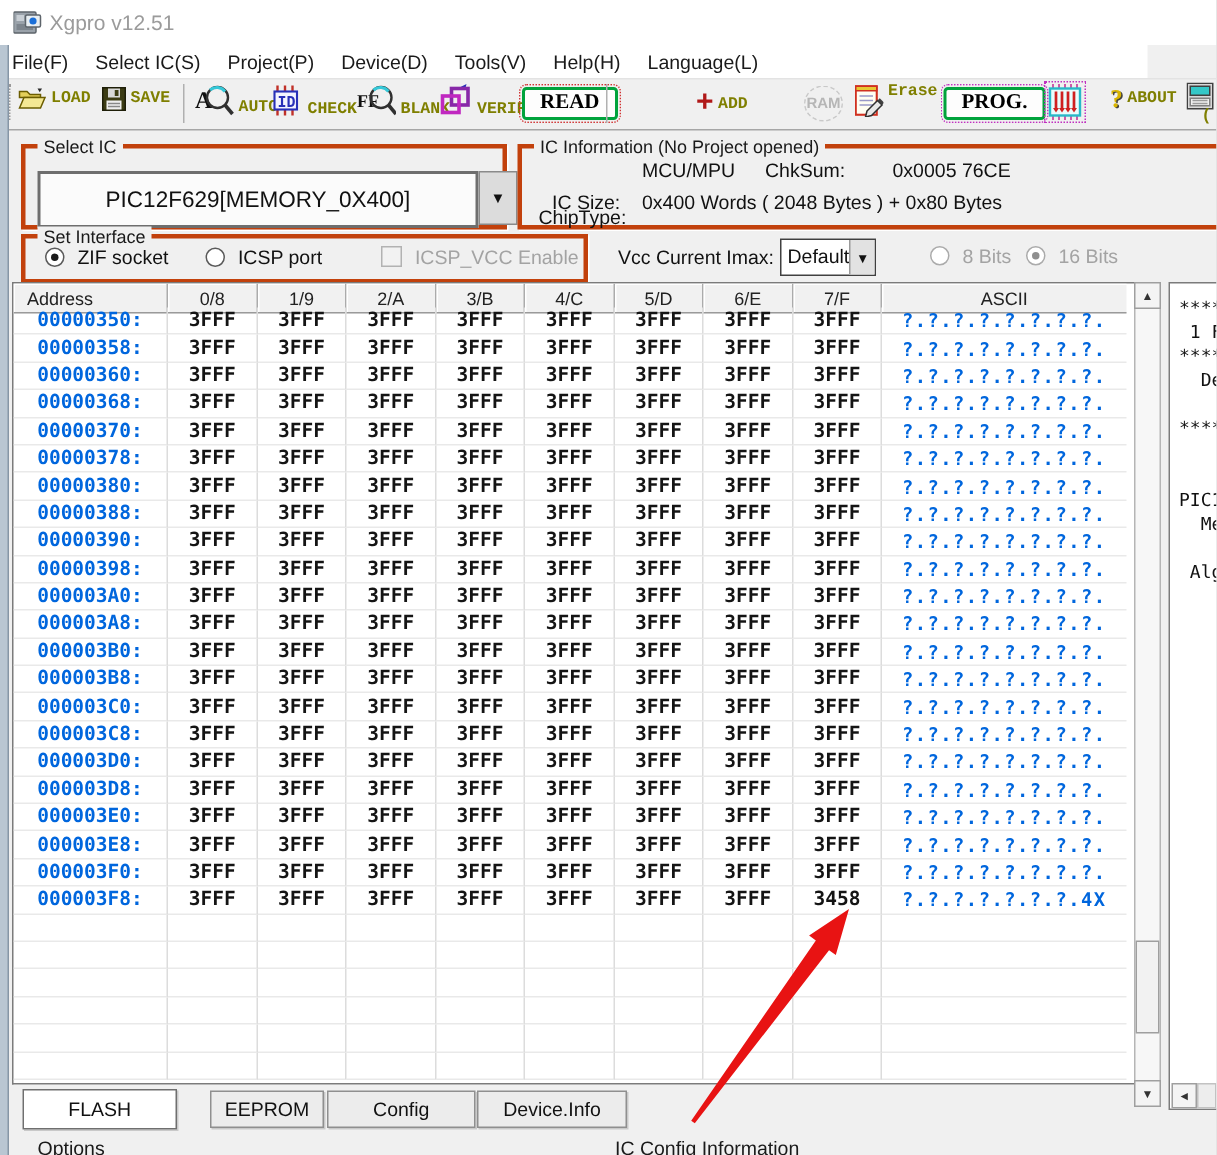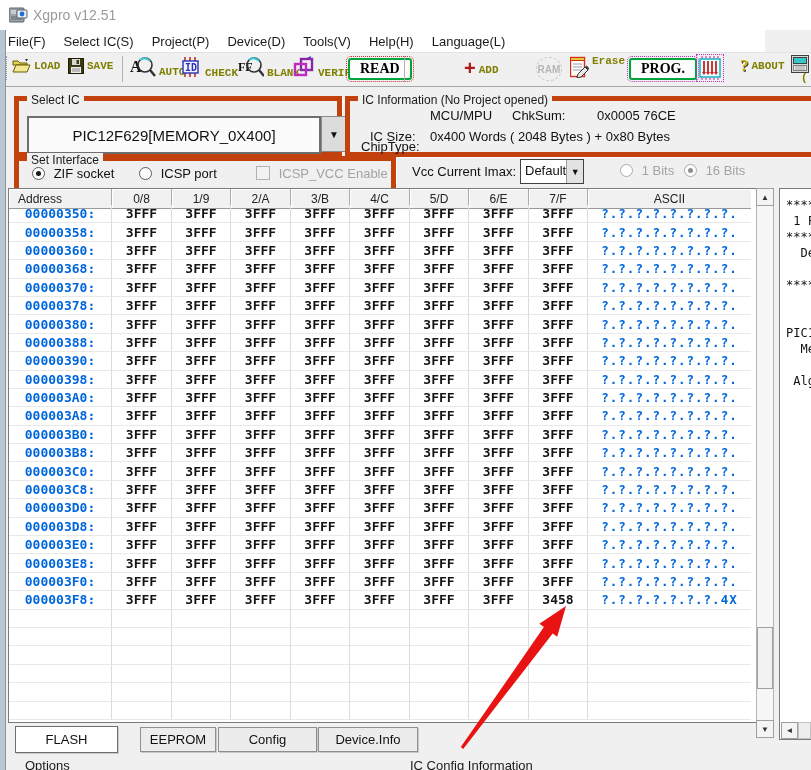--- a/index.html
+++ b/index.html
@@ -20,21 +20,21 @@
   .tb-btn{display:flex;align-items:center;gap:3px;cursor:pointer;}
   .fancy-btn{background:#fdfdfd;border:2px solid #00a33c;border-radius:3px;
              font-family:"Liberation Serif",serif;font-weight:bold;font-size:14px;color:#000;
              padding:1px 10px;line-height:16px;}
   .dot-red{outline:1px dotted #d03030;outline-offset:1px;}
   .dot-mag{outline:1px dotted #c030c0;outline-offset:1px;}
   .ram-circ{width:24px;height:22px;border:1px dashed #c9c9c9;border-radius:50%;
             display:flex;align-items:center;justify-content:center;
             color:#b6b6b6;font-weight:bold;font-size:10px;font-family:"Liberation Sans",sans-serif;}
   
-  .group{border:5px solid #c2410c;box-shadow:1px 1px 0 #ffffff;}
+  .group{border:3px solid #c2410c;box-shadow:1px 1px 0 #ffffff;}
   .group-label{position:absolute;top:-8px;left:8px;background:#f0f0f0;padding:0 4px;font-size:12px;color:#1a1a1a;white-space:nowrap;}
   
   #ic-combo{left:8px;top:15px;width:290px;height:34px;border:2px solid #6e6e6e;background:#fbfbfb;
             display:flex;align-items:center;justify-content:center;font-size:15px;}
   #ic-combo-arrow{left:302px;top:15px;width:24px;height:34px;background:#dcdcdc;border:1px solid #8a8a8a;
             display:flex;align-items:center;justify-content:center;font-size:10px;color:#111;}
   
   .radio{display:inline-block;width:11px;height:11px;border-radius:50%;border:1px solid #5a5a5a;background:#fff;vertical-align:-2px;position:relative;}
   .radio.sel::after{content:"";position:absolute;left:3px;top:3px;width:5px;height:5px;border-radius:50%;background:#1a1a1a;}
   .radio.dis{border-color:#ababab;}
@@ -291,21 +291,21 @@
     </div>
   </div>
 
   <div class="abs" style="left:412px;top:164px;">Vcc Current Imax:</div>
   <div class="abs" id="vcc-combo">
     <div id="vcc-value">Default</div>
     <div id="vcc-arrow">▼</div>
   </div>
   <div class="abs dis-text" style="left:620px;top:163px;">
     <span class="radio dis"></span>
-    <span style="margin-left:5px;">1 Bits</span>
+    <span style="margin-left:5px;">8 Bits</span>
   </div>
   <div class="abs dis-text" style="left:684px;top:163px;">
     <span class="radio dis sel"></span>
     <span style="margin-left:5px;">16 Bits</span>
   </div>
 
   <div class="abs" id="grid">
     <div id="grid-header">
         <div class="hcell c0">Address</div>
         <div class="hcell c1">0/8</div>

